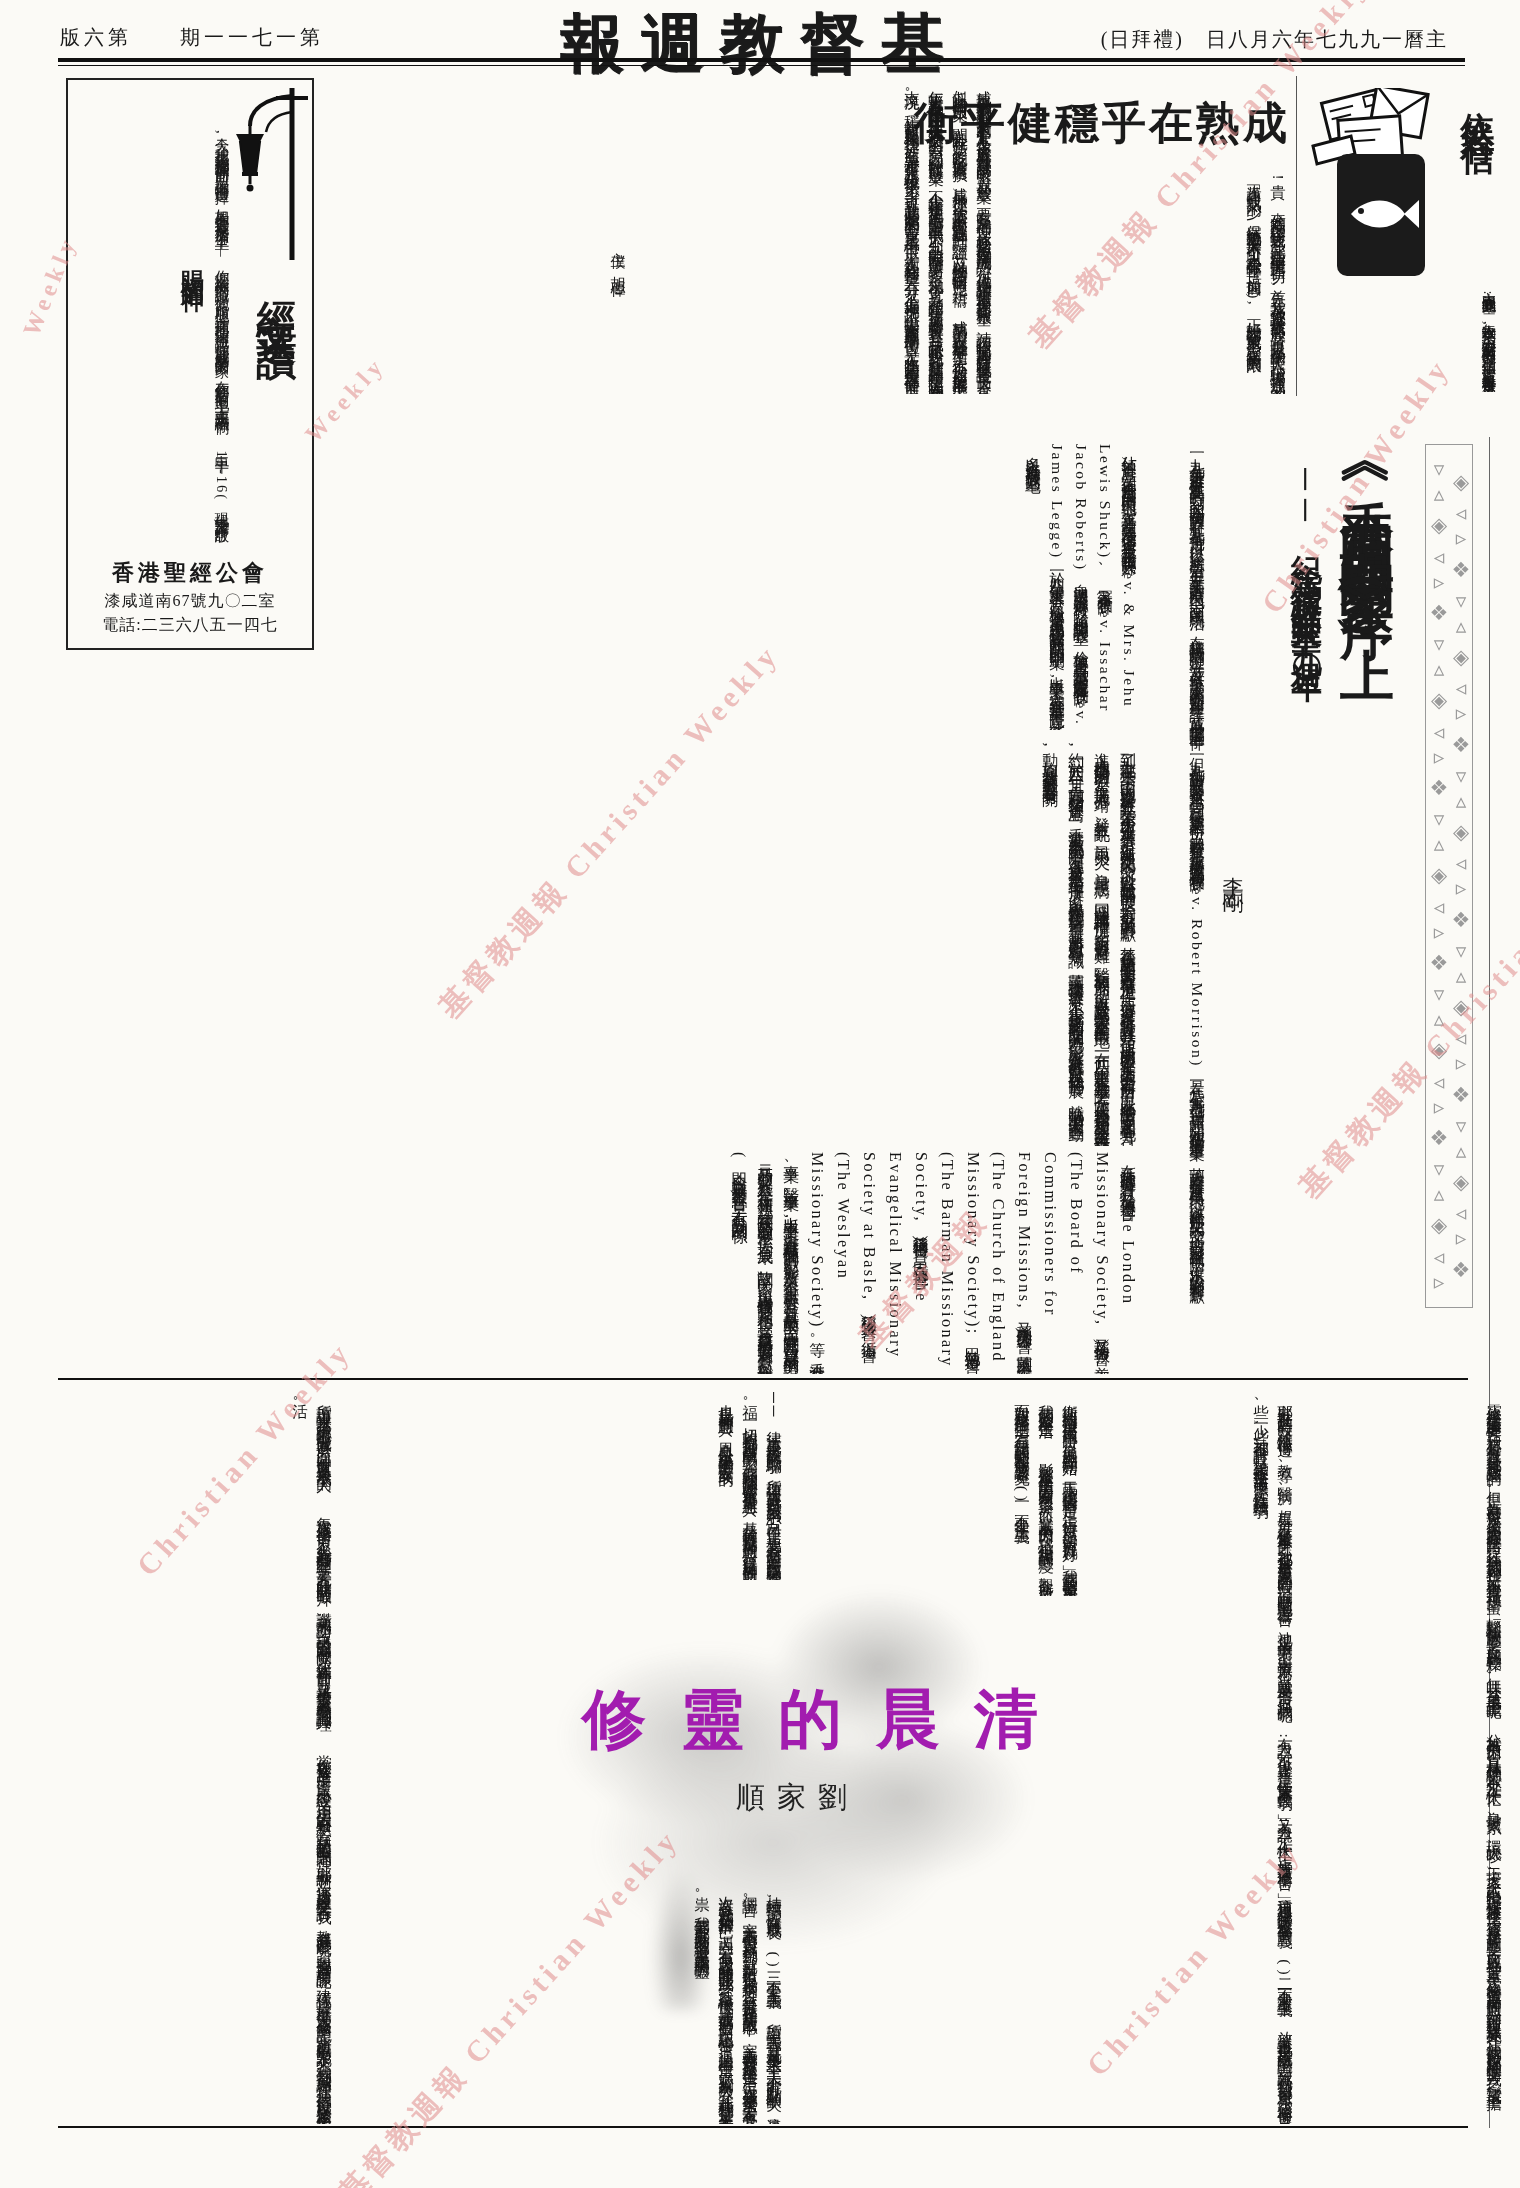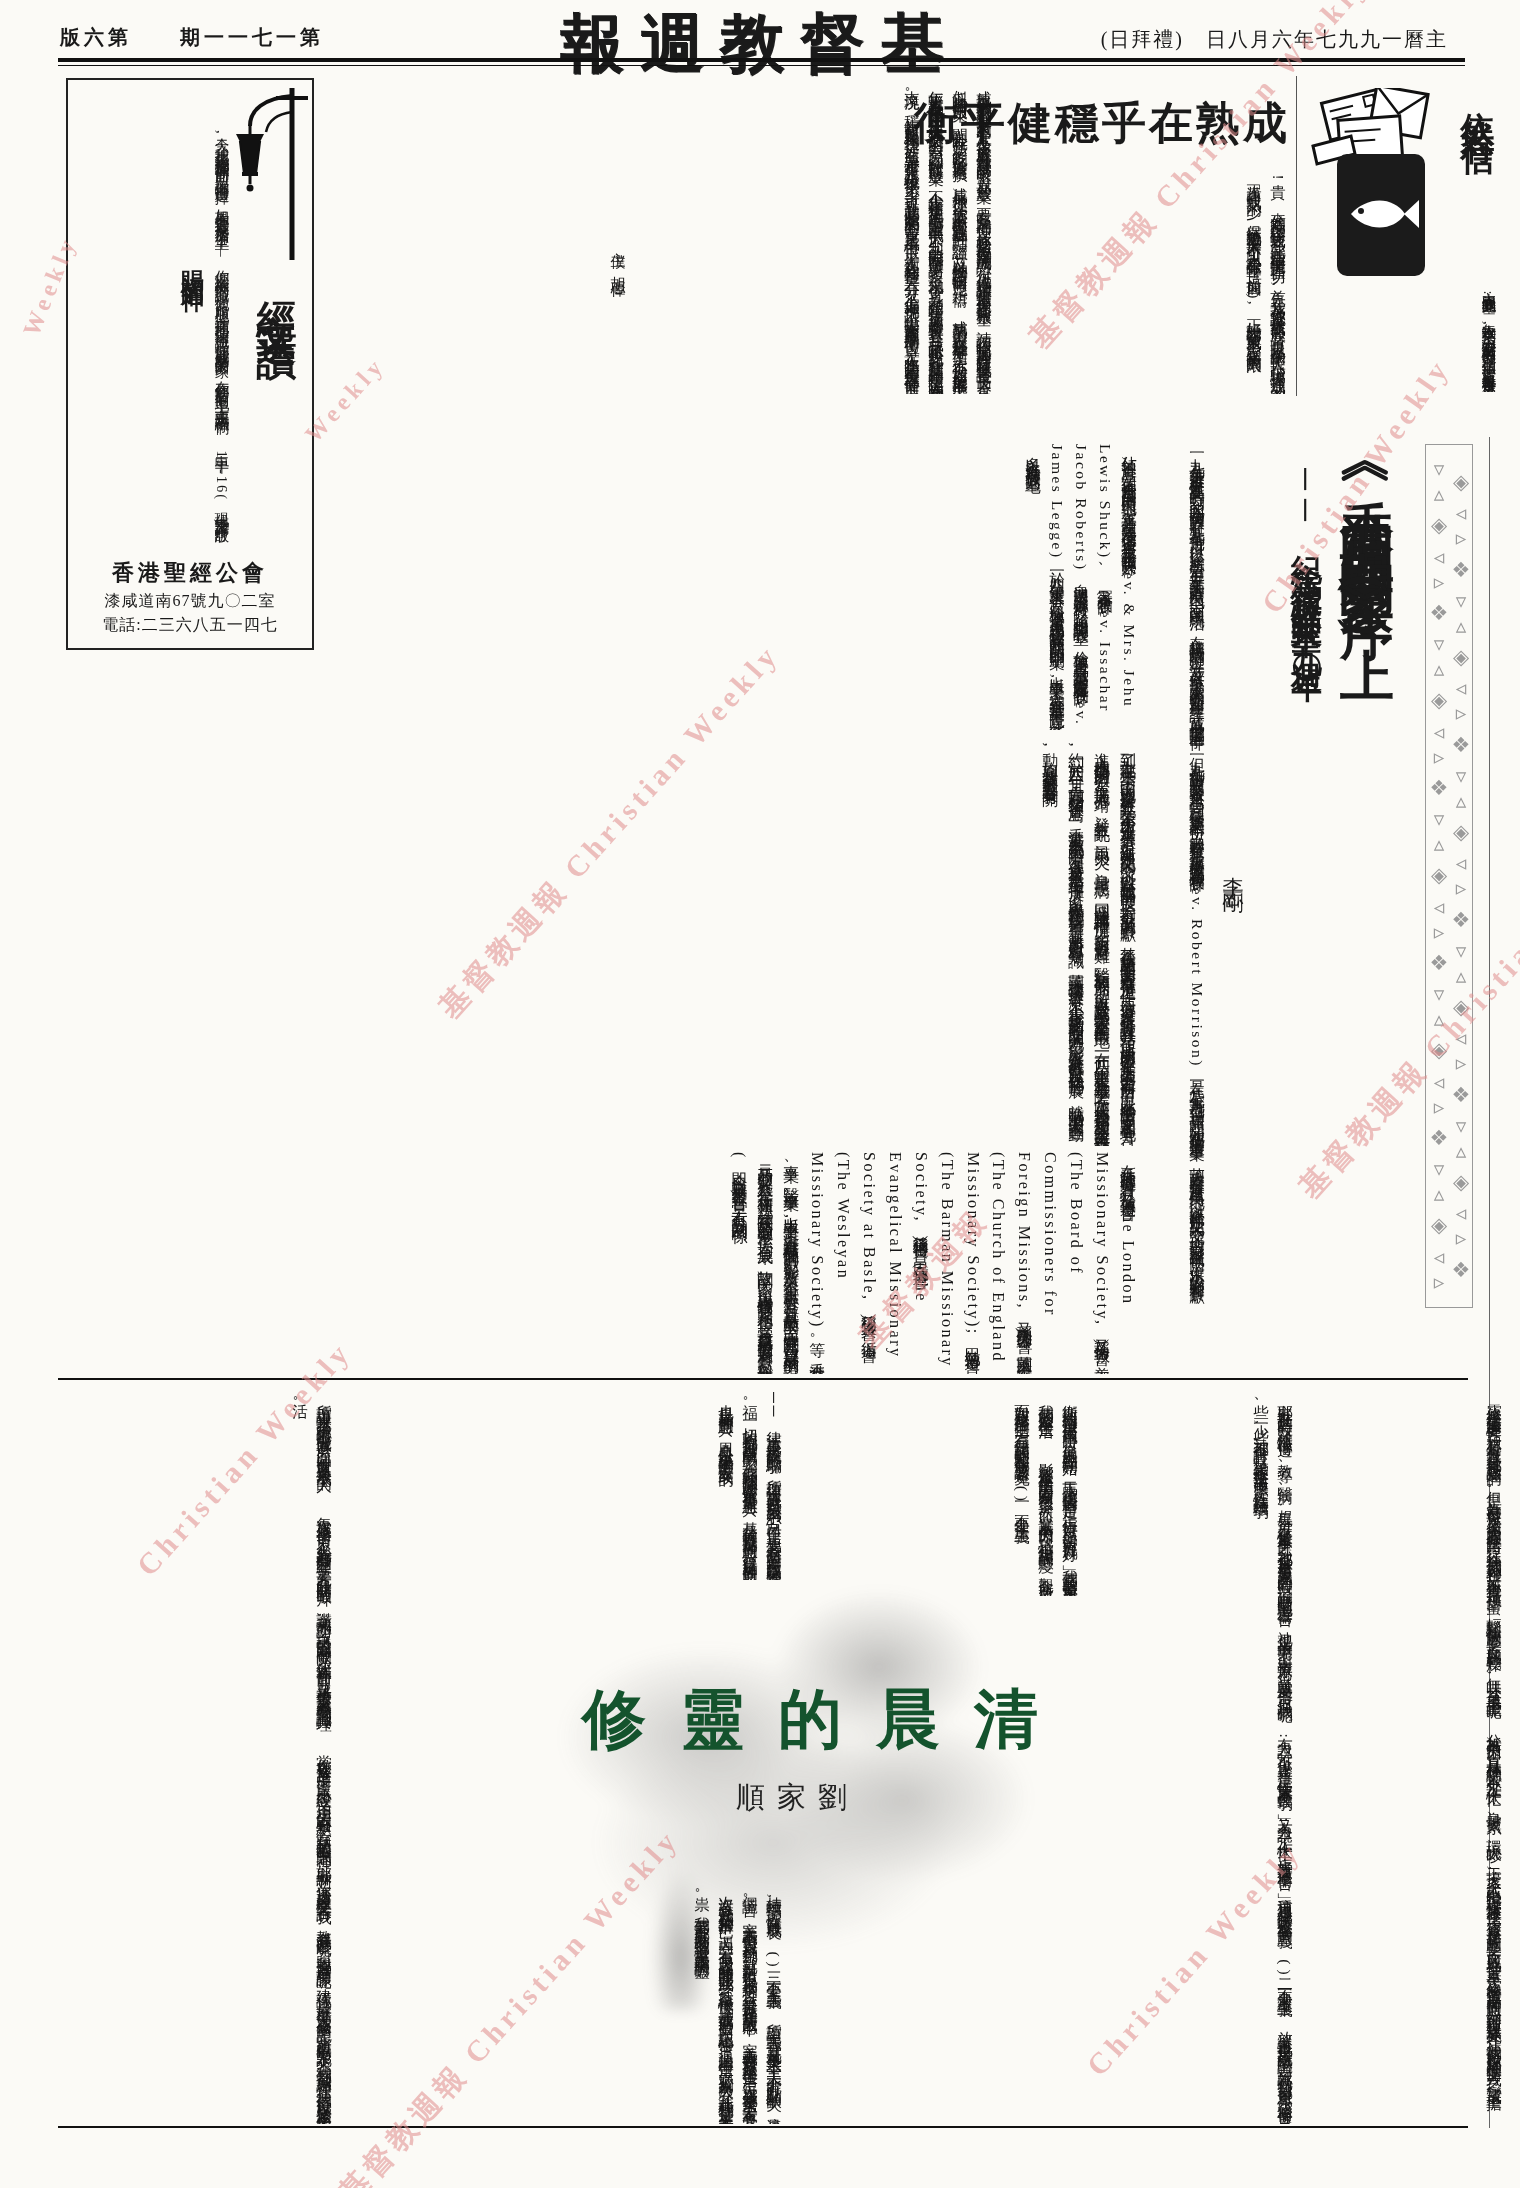--- a/index.html
+++ b/index.html
@@ -9,21 +9,21 @@
     font-family:"Liberation Serif", serif;
   }
   .abs{position:absolute;}
   .v{writing-mode:vertical-rl;text-orientation:mixed;}
   .bodytxt{
     font-size:15.5px;line-height:1.55;letter-spacing:2.5px;
     overflow:hidden;text-align:start;color:#161616;
   }
   .rule{background:#111;}
   
-  .issue{left:60px;top:24px;font-size:20px;letter-spacing:4px;font-weight:bold;}
+  .issue{left:60px;top:24px;font-size:20px;letter-spacing:4px;}
   .masthead{left:0;right:0;top:0;text-align:center;font-size:64px;font-weight:900;
     letter-spacing:16px;text-shadow:1px 1px 0 #222;}
   .dateline{right:72px;top:26px;font-size:20px;letter-spacing:2px;}
   .rule-a{left:58px;right:55px;top:58px;height:4px;}
   .rule-b{left:58px;right:55px;top:65px;height:1px;}
   
   .sbox{left:66px;top:78px;width:244px;height:568px;border:2px solid #222;background:#fbfaf6;}
   .sbox-title{right:8px;top:190px;font-size:40px;font-weight:700;letter-spacing:12px;}
   .sbox-sub{right:104px;top:172px;font-size:23px;font-weight:700;letter-spacing:6px;}
   .sbox-text{left:10px;top:46px;width:92px;height:470px;font-size:14.5px;line-height:1.5;letter-spacing:2px;overflow:hidden;}
@@ -64,21 +64,21 @@
   .devR5{left:340px;top:1884px;width:446px;height:240px;}
   .devR6{left:62px;top:1392px;width:274px;height:732px;}
   .tree{left:430px;top:1570px;width:660px;height:440px;filter:blur(7px);opacity:.55;
     background:
       radial-gradient(ellipse 150px 110px at 68% 22%, rgba(110,110,110,.75), transparent 70%),
       radial-gradient(ellipse 210px 130px at 42% 38%, rgba(125,125,125,.7), transparent 70%),
       radial-gradient(ellipse 180px 120px at 72% 52%, rgba(120,120,120,.65), transparent 70%),
       radial-gradient(ellipse 250px 150px at 52% 62%, rgba(140,140,140,.6), transparent 72%),
       radial-gradient(ellipse 40px 120px at 38% 88%, rgba(90,90,90,.8), transparent 75%);
   }
-  .dev-title{left:582px;top:1676px;font-size:64px;font-weight:900;letter-spacing:34px;color:#14532d;}
+  .dev-title{left:582px;top:1676px;font-size:64px;font-weight:900;letter-spacing:34px;color:#a21caf;}
   .dev-byline{left:736px;top:1778px;font-size:29px;letter-spacing:12px;color:#222;}
   
   .wm{color:rgba(224,140,140,.55);font-size:30px;letter-spacing:5px;font-weight:700;
     transform:rotate(-48deg);transform-origin:left top;pointer-events:none;z-index:6;white-space:nowrap;}
   .wm1{left:1020px;top:330px;} .wm2{left:1255px;top:600px;transform:rotate(-55deg);}
   .wm3{left:300px;top:430px;font-size:24px;} .wm4{left:430px;top:1000px;}
   .wm5{left:18px;top:330px;font-size:24px;transform:rotate(-68deg);}
   .wm6{left:130px;top:1560px;} .wm7{left:850px;top:1330px;}
   .wm8{left:1080px;top:2060px;} .wm9{left:330px;top:2185px;}
   .wm10{left:1290px;top:1180px;}

